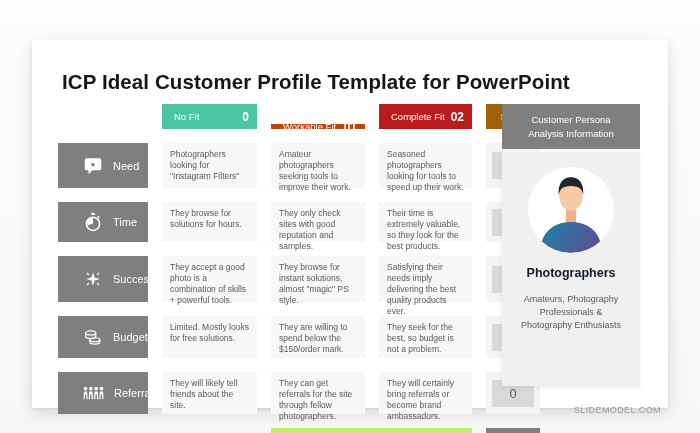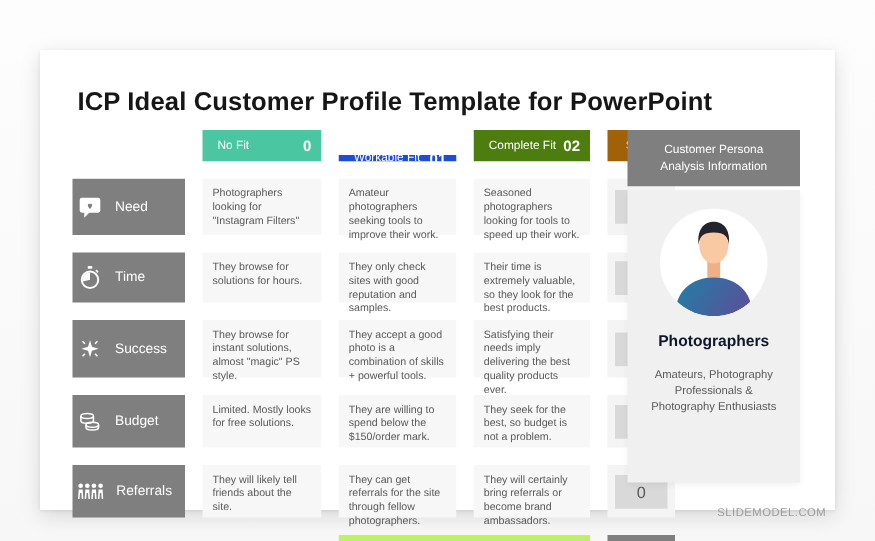--- a/index.html
+++ b/index.html
@@ -27,28 +27,28 @@
     column-gap:2px; row-gap:3px;
     grid-template-rows: 25px 45px 40px 46px 42px 42px 30px;
     gap: 14px;
   }
   .head-cell {
     color:#fff; display:flex; align-items:center;
     font-size:9.5px; padding:0 8px 0 12px;
   }
   .head-cell .hnum { margin-left:auto; font-size:12px; font-weight:bold; }
   .head-nofit    { background:#4AC6A1; }
-  .head-workable { background:#1d4ed8;margin-top:20px; }
-  .head-complete { background:#4d7c0f;align-items:center; }
+  .head-workable { background:#c2410c;margin-top:20px; }
+  .head-complete { background:#b91c1c;align-items:center; }
   .head-score    { background:#a16207; justify-content:center; padding:0; }
   .head-spacer   { background:transparent; }
 
   .row-label {
     background:#7F7F7F; color:#fff; display:flex; align-items:center;
-    gap:9px; padding-left:3px; font-size:11px;
+    gap:9px; padding-left:24px; font-size:11px;
   }
   .row-label svg { flex:0 0 auto; }
   .body-cell {
     background:#F7F7F7; color:#595959; font-size:8.5px; line-height:1.3;
     padding:6px 8px 4px 8px;
   }
   .score-cell {
     background:#F4F4F4; display:flex; align-items:center; justify-content:center;
   }
   .score-box {
@@ -152,22 +152,22 @@
     <div class="row-label">
       <svg width="22" height="22" viewBox="0 0 24 24">
         <path d="M12 4.5 L13.7 10.3 L19.5 12 L13.7 13.7 L12 19.5 L10.3 13.7 L4.5 12 L10.3 10.3 Z" fill="#fff"></path>
         <line x1="5.5" y1="5.5" x2="7.6" y2="7.6" stroke="#fff" stroke-width="1.3"></line>
         <line x1="18.5" y1="5.5" x2="16.4" y2="7.6" stroke="#fff" stroke-width="1.3"></line>
         <line x1="5.5" y1="18.5" x2="7.6" y2="16.4" stroke="#fff" stroke-width="1.3"></line>
         <line x1="18.5" y1="18.5" x2="16.4" y2="16.4" stroke="#fff" stroke-width="1.3"></line>
       </svg>
       <span>Success</span>
     </div>
+    <div class="body-cell">They accept a good photo is a combination of skills + powerful tools.</div>
     <div class="body-cell">They browse for instant solutions, almost "magic" PS style.</div>
-    <div class="body-cell">They accept a good photo is a combination of skills + powerful tools.</div>
     <div class="body-cell">Satisfying their needs imply delivering the best quality products ever.</div>
     <div class="score-cell">
       <div class="score-box">2</div>
     </div>
 
     <div class="row-label">
       <svg width="22" height="22" viewBox="0 0 24 24">
         <ellipse cx="9.5" cy="7.5" rx="5.5" ry="2.2" fill="none" stroke="#fff" stroke-width="1.3"></ellipse>
         <path d="M4 7.5 V11.5 C4 12.7 6.5 13.7 9.5 13.7 C12.5 13.7 15 12.7 15 11.5 V7.5" fill="none" stroke="#fff" stroke-width="1.3"></path>
         <ellipse cx="14" cy="15" rx="5.5" ry="2.2" fill="none" stroke="#fff" stroke-width="1.3"></ellipse>

